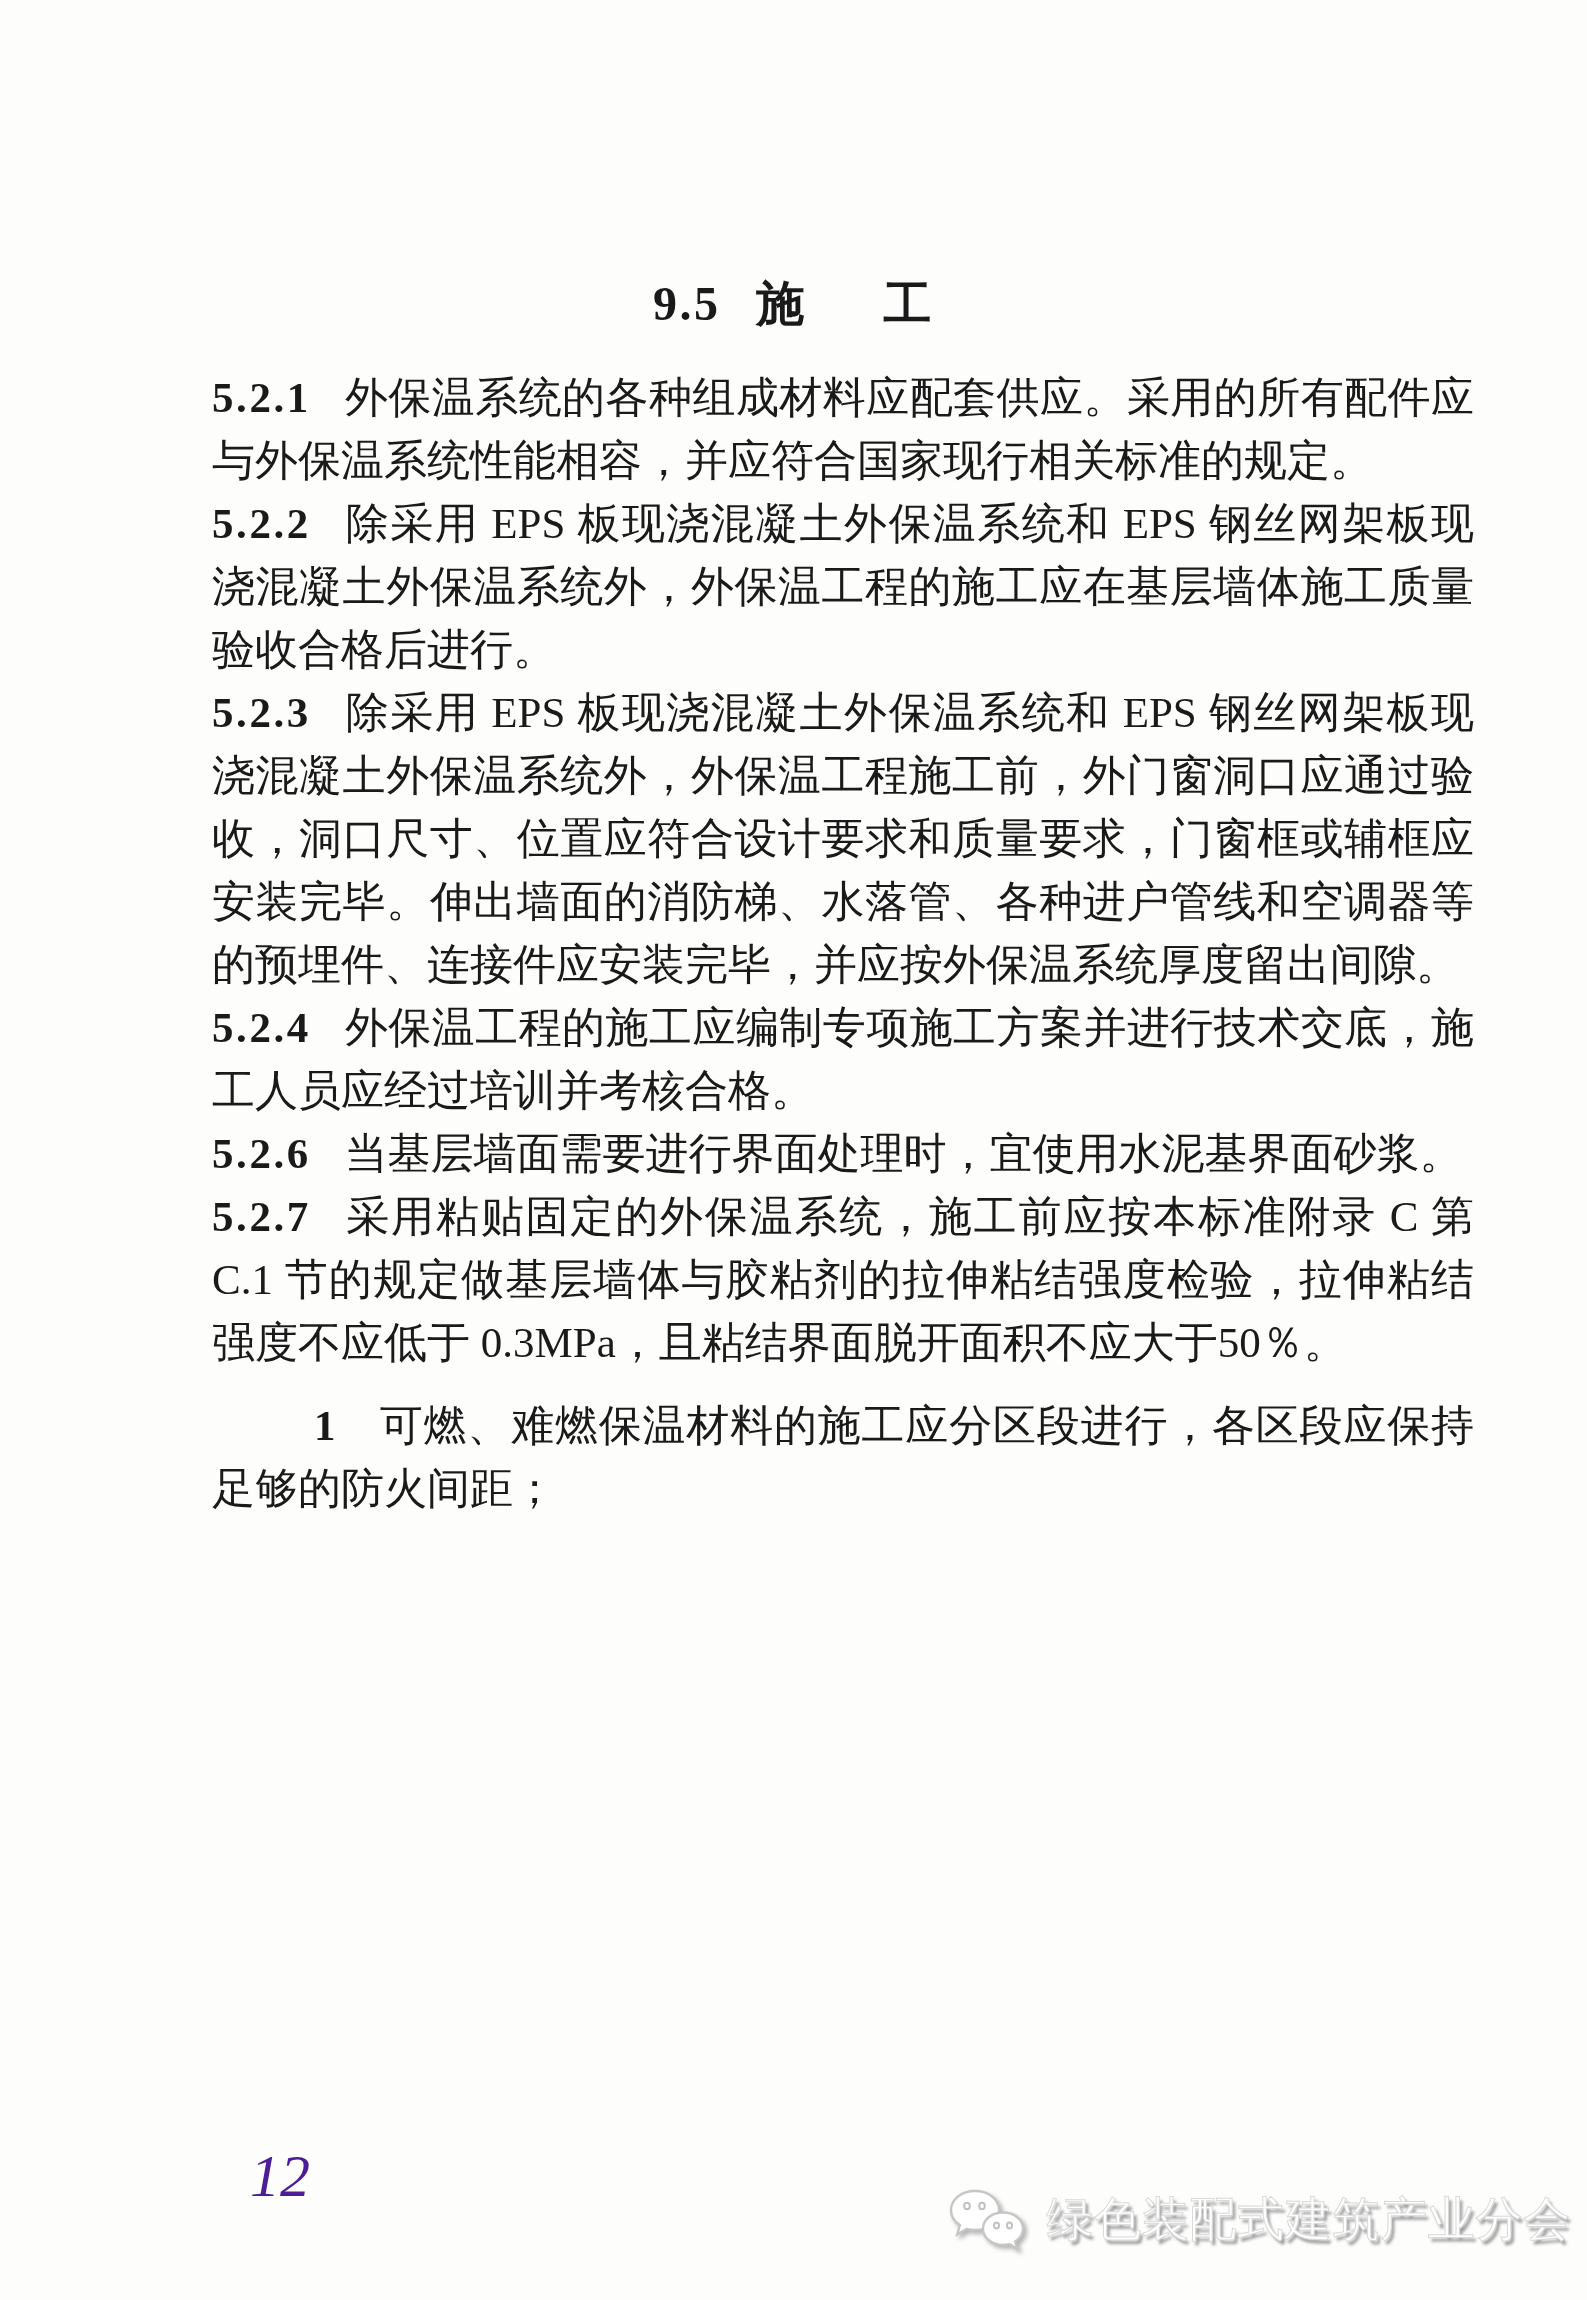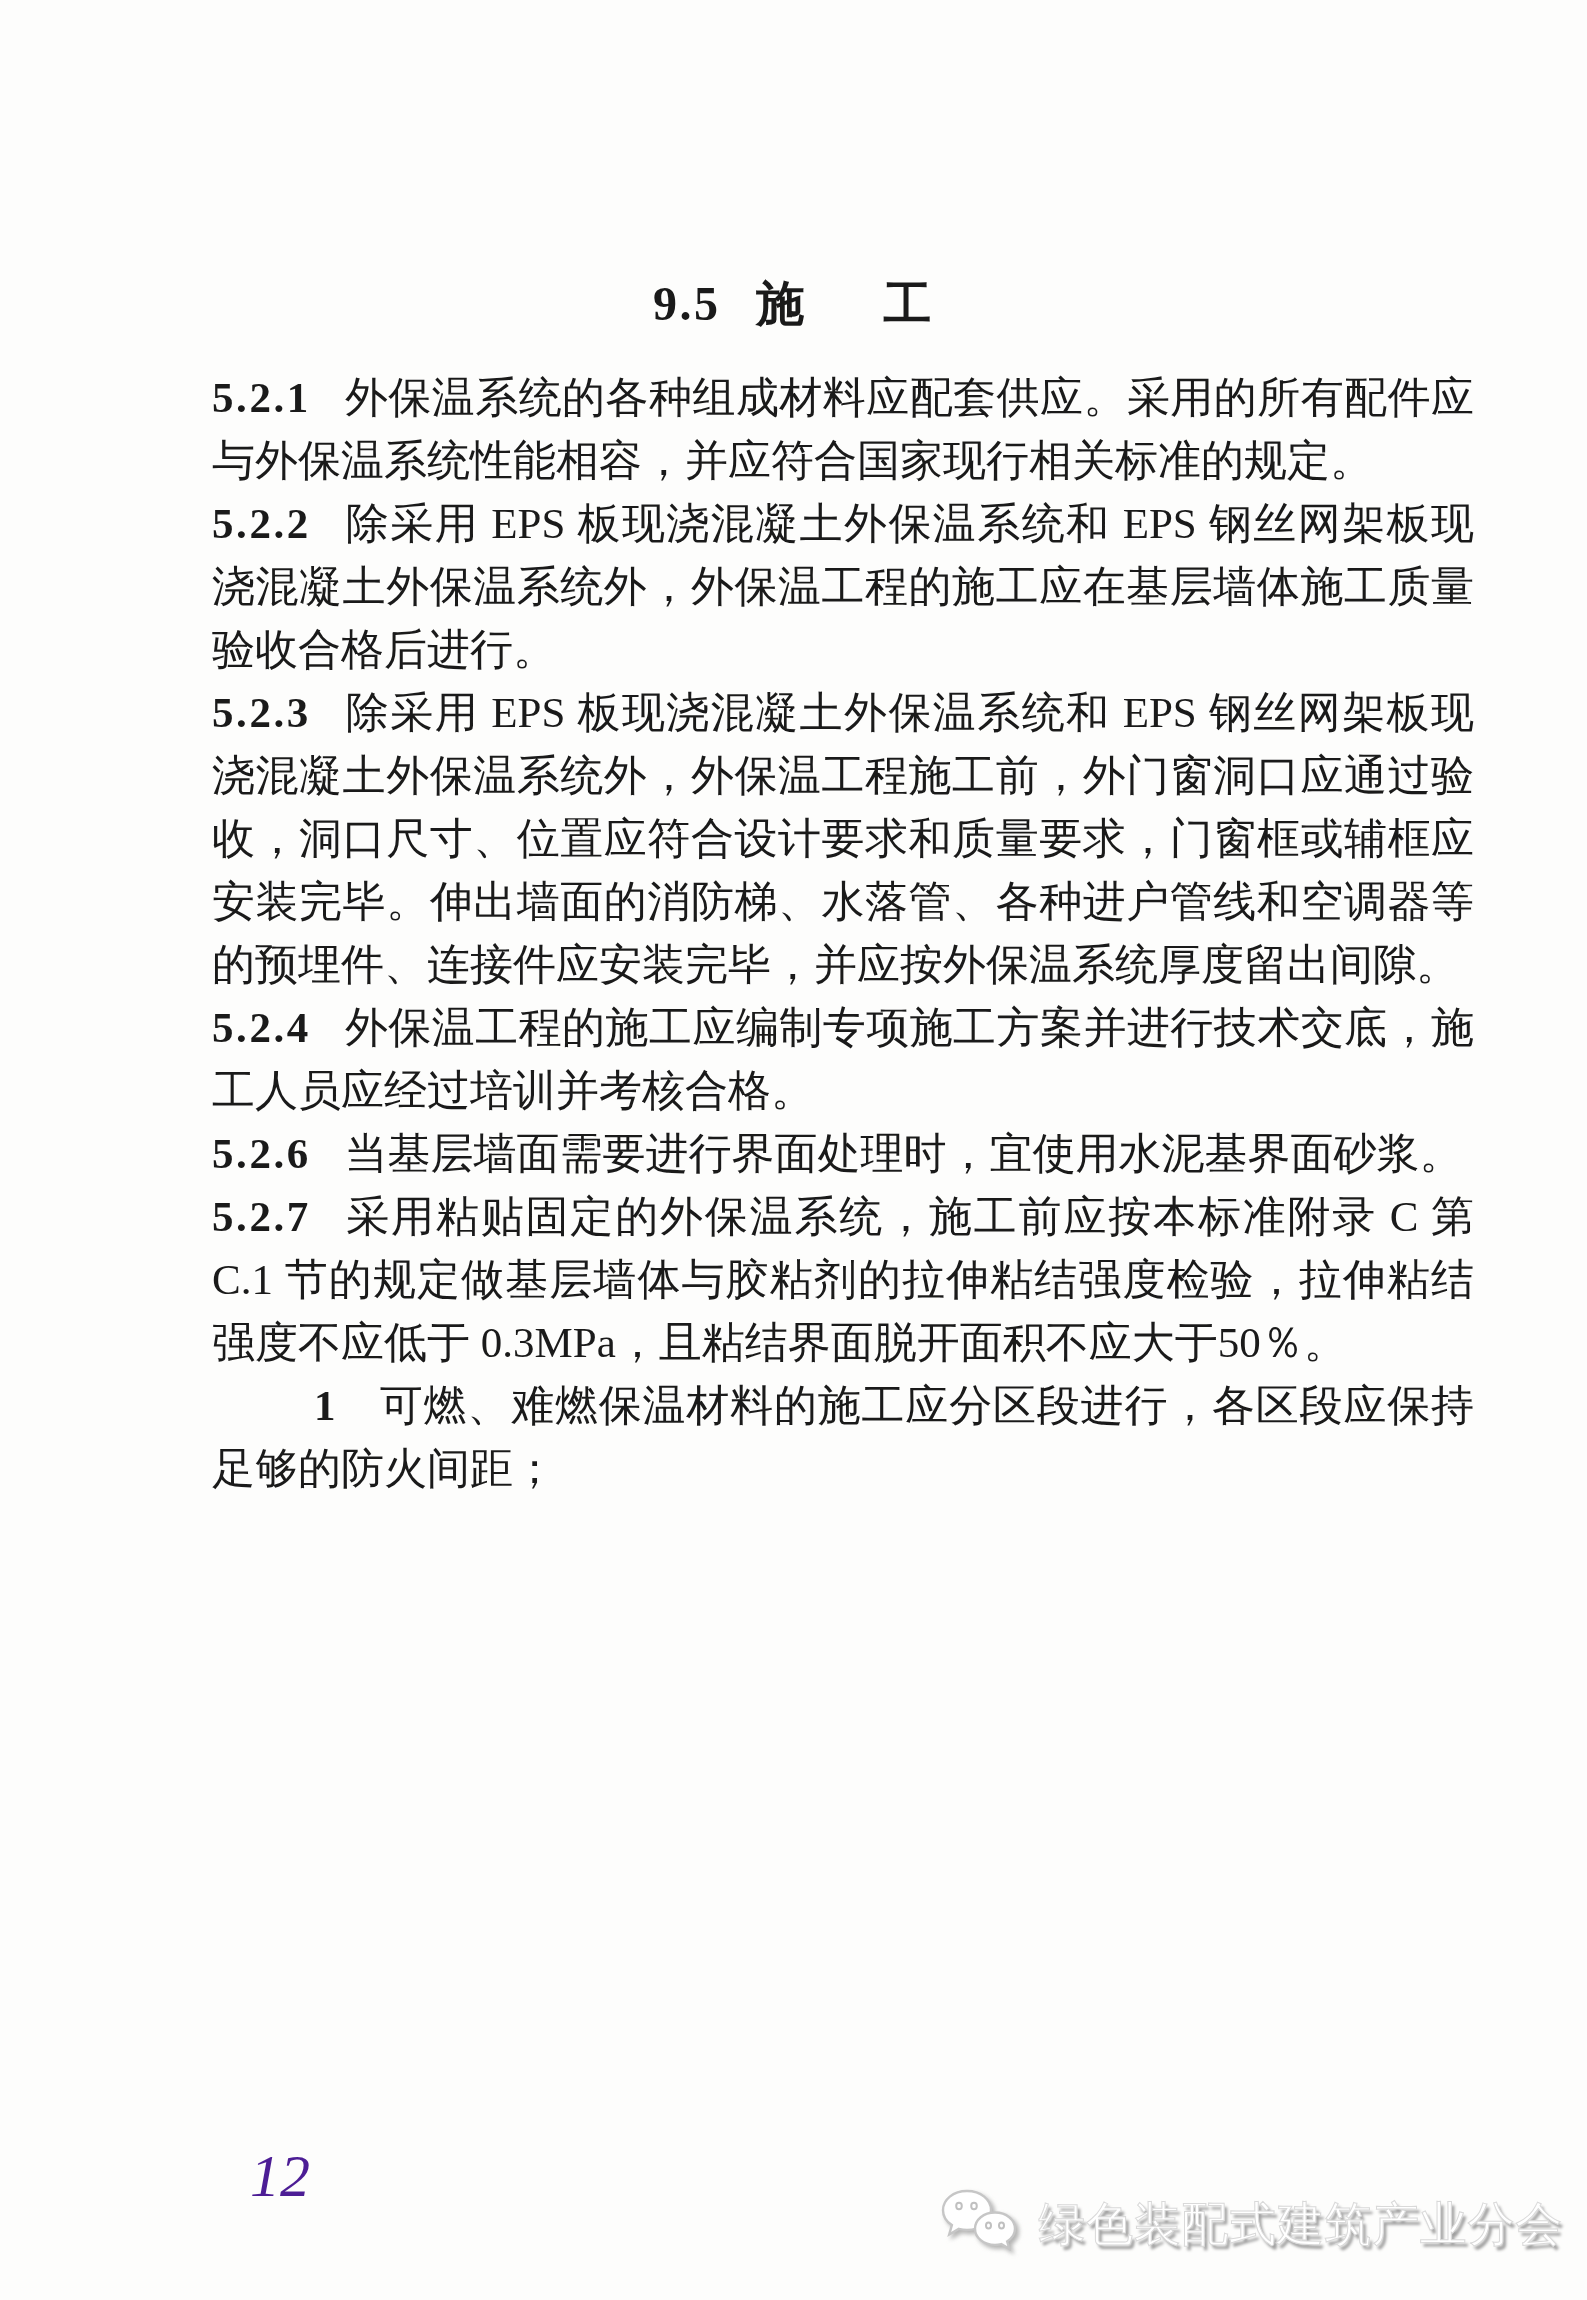--- a/index.html
+++ b/index.html
@@ -41,37 +41,36 @@
     text-align: justify;
     text-justify: inter-ideograph;
   }
   .clause { margin: 0; }
   .clause .c-label {
     font-weight: bold;
     letter-spacing: 0.06em;
     margin-right: 0.78em;
     font-family: "Liberation Serif", "DejaVu Serif", serif;
   }
-  .clause.sub-item { text-indent: 102px; }
+  .clause.sub-item { text-indent: 102px; margin-top: 20px; }
   .clause.sub-item .c-label { margin-right: 0.95em; }
   
   .page-number {
     position: absolute;
     left: 250px;
     top: 2142px;
     font-size: 60px;
     font-style: italic;
     color: #4c1d95;
   }
   .watermark {
     position: absolute;
-    right: 24px;
+    right: 16px;
     top: 2188px;
     display: flex;
-    align-items: center;
     gap: 22px;
   }
   .watermark .wm-icon {
     width: 76px;
     height: 72px;
     filter: drop-shadow(3px 3px 2px rgba(120,120,120,0.55));
   }
   .watermark .wm-text {
     font-family: "Liberation Sans", "DejaVu Sans", sans-serif;
     font-size: 47px;

